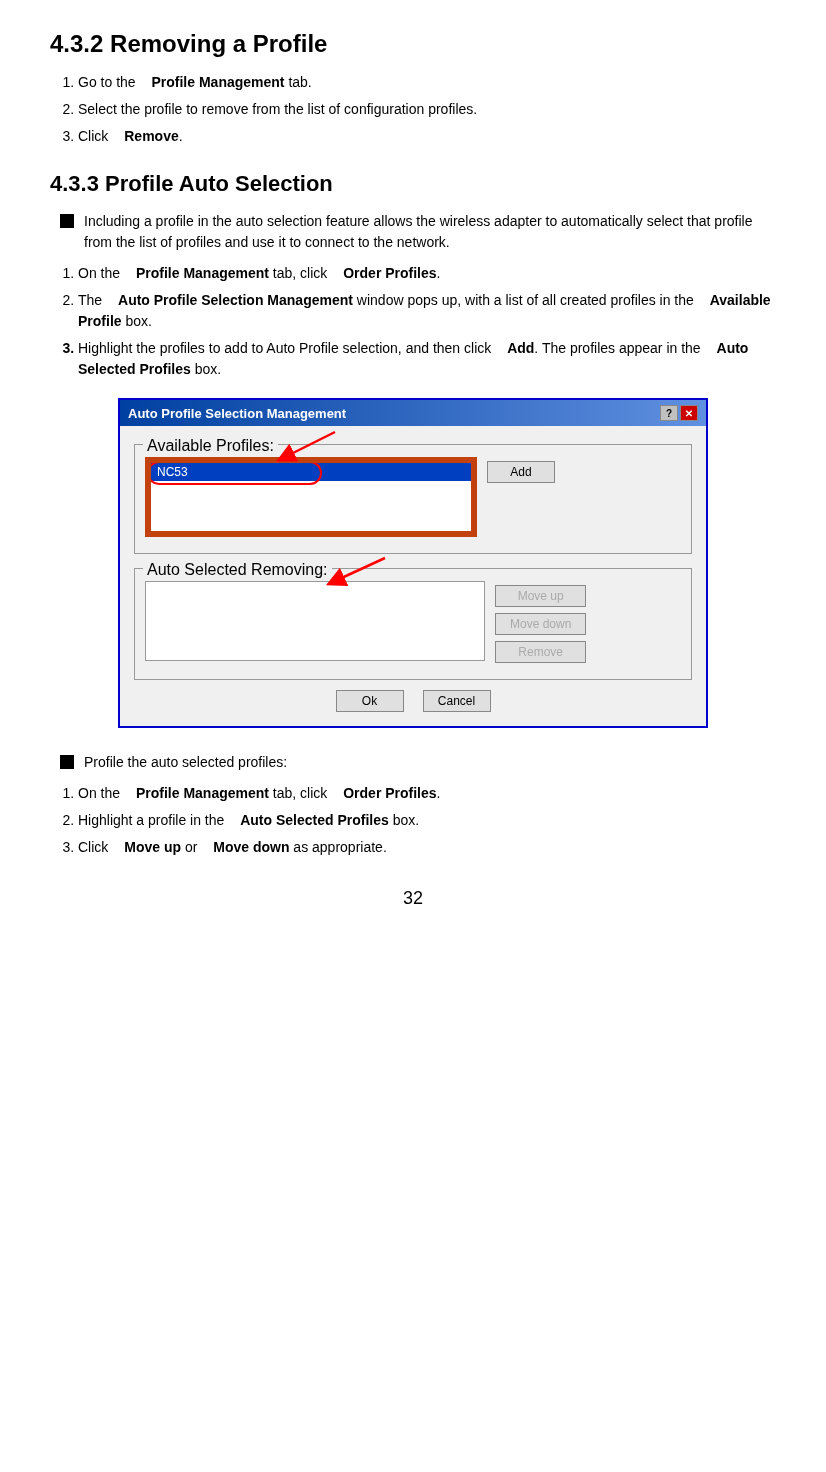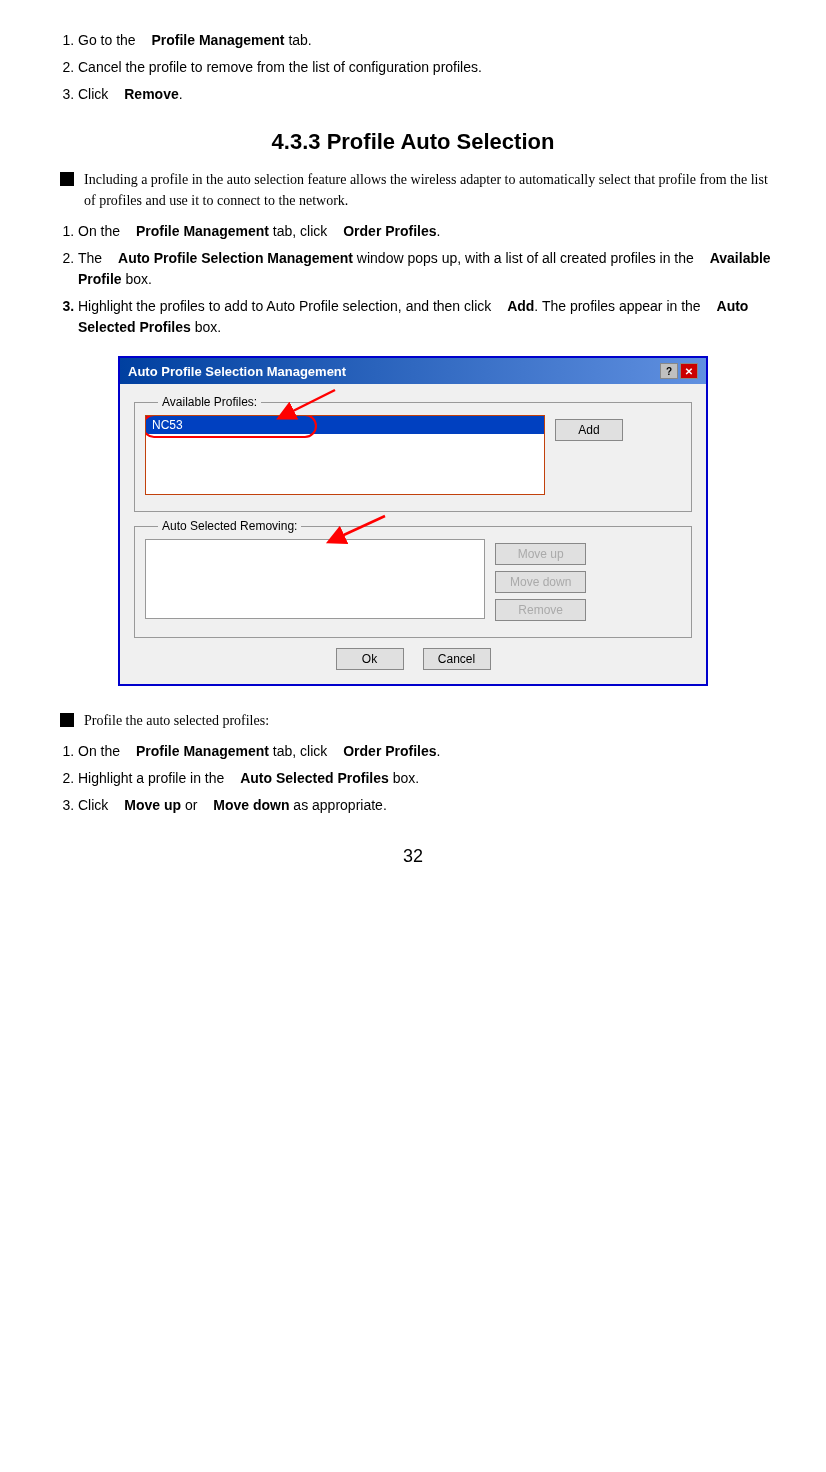--- a/index.html
+++ b/index.html
@@ -15,32 +15,30 @@
     h2 {
       font-size: 24px;
       font-weight: bold;
       margin-bottom: 14px;
       border-bottom: none;
     }
     h3 {
       font-size: 22px;
       font-weight: bold;
       margin-bottom: 14px;
-      text-align: center;
     }
     .section { margin-bottom: 24px; }
     ol { margin-left: 28px; margin-bottom: 10px; }
     ol li { margin-bottom: 6px; line-height: 1.5; }
     ul.bullet-square { list-style: none; margin-left: 10px; margin-bottom: 10px; }
     ul.bullet-square li {
       display: flex;
       align-items: flex-start;
       margin-bottom: 10px;
       line-height: 1.5;
-      font-family: Liberation Serif, serif;
     }
     ul.bullet-square li .bullet-icon {
       width: 14px;
       height: 14px;
       background: #000;
       display: inline-block;
       flex-shrink: 0;
       margin-top: 3px;
       margin-right: 10px;
     }
@@ -90,23 +88,23 @@
       padding: 12px 14px 10px 14px;
       background: #f0f0f0;
     }
     .dialog-row {
       display: flex;
       align-items: flex-start;
       gap: 10px;
       margin-bottom: 8px;
     }
     .listbox {
-      border: 1px solid #c2410c;
+      border: 6px solid #c2410c;
       background: #fff;
-      width: 400px;
+      width: 332px;
       height: 80px;
       overflow: hidden;
       font-size: 12px;
     }
     .listbox-item {
       background: #0040c0;
       color: #fff;
       padding: 2px 6px;
       font-size: 12px;
     }
@@ -139,48 +137,49 @@
     .section-frame {
       border: 1px solid #999;
       padding: 8px 10px;
       margin-bottom: 8px;
       background: #f0f0f0;
       position: relative;
     }
     .section-frame-label {
       position: absolute;
       top: -8px;
-      left: 23px;
+      left: 8px;
       background: #f0f0f0;
       padding: 0 4px;
-      font-size: 12px;
+      font-size: 16px;
     }
     
     .available-container {
       position: relative;
     }
     .auto-selected-container {
       position: relative;
     }
     .page-num {
       text-align: center;
       margin-top: 30px;
       font-size: 18px;
     }
   </style>
 </head>
 <body>
 
 <div class="section">
+  <h2>4.3.2 Removing a Profile</h2>
   <ol>
     <li>
       <span>Go to the <b>Profile Management</b> tab.</span>
     </li>
     <li>
-      <span>Cancel the profile to remove from the list of configuration profiles.</span>
+      <span>Select the profile to remove from the list of configuration profiles.</span>
     </li>
     <li>
       <span>Click <b>Remove</b>.</span>
     </li>
   </ol>
 </div>
 
 <div class="section">
   <h3>4.3.3 Profile Auto Selection</h3>
 

